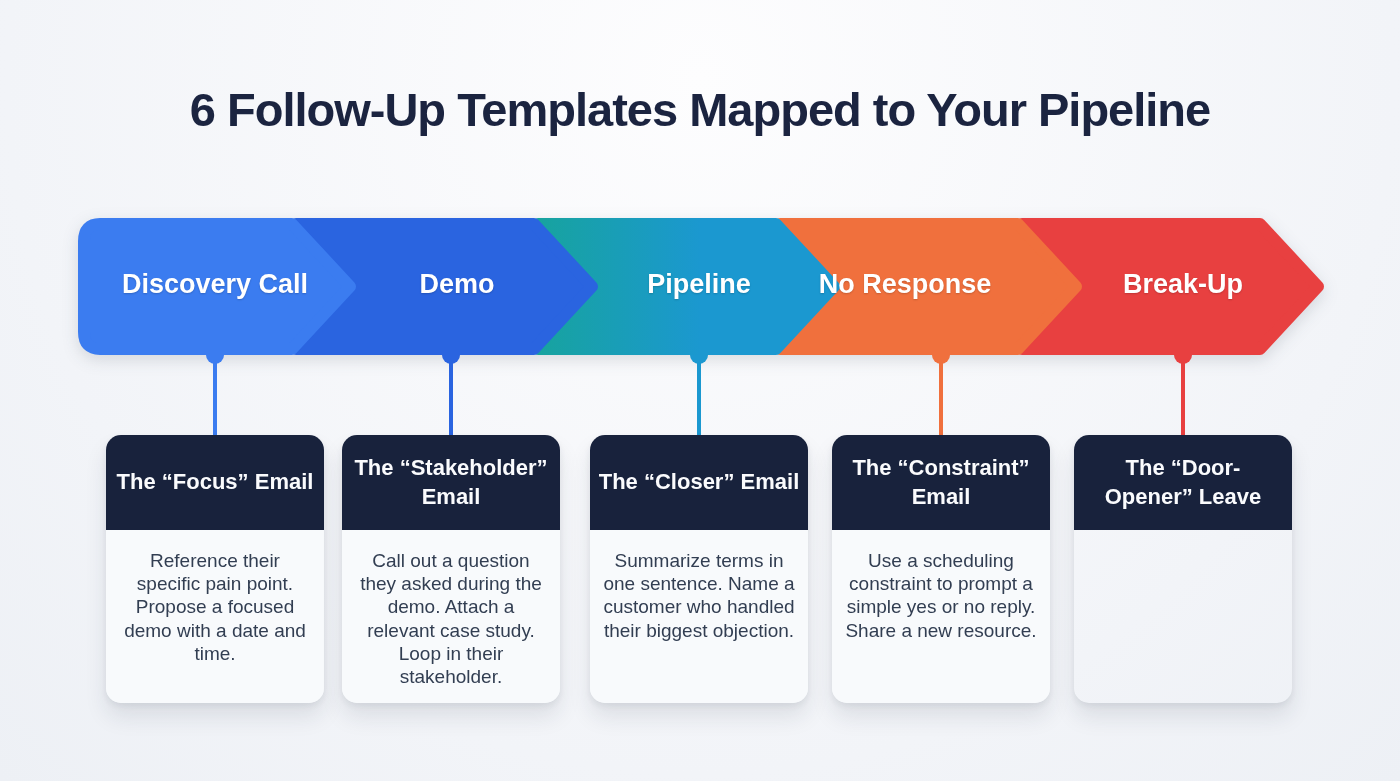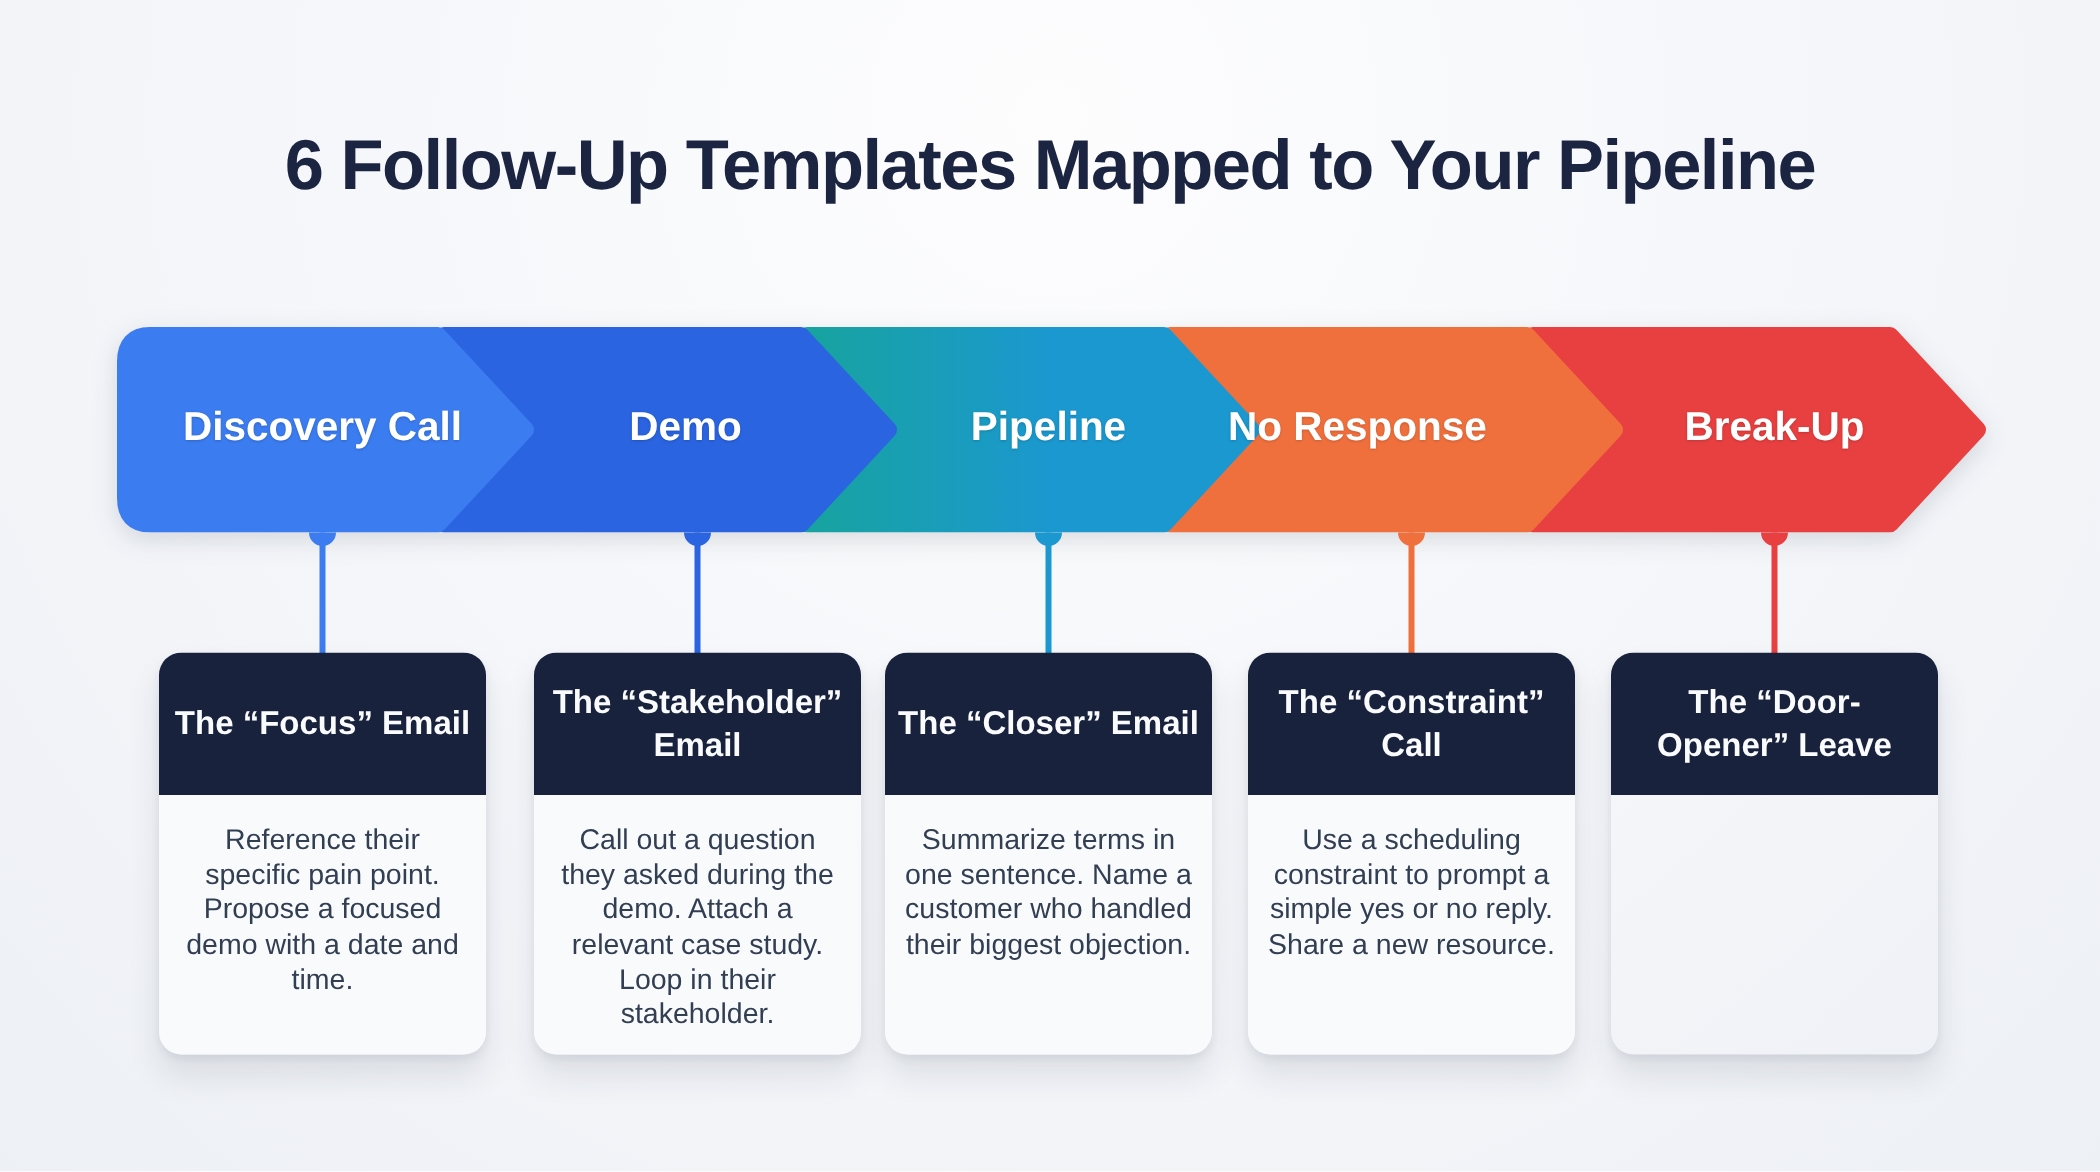--- a/index.html
+++ b/index.html
@@ -95,21 +95,21 @@
           </div>
           <div class="card-body">
             <div class="card-description">Reference their specific pain point. Propose a focused demo with a date and time.</div>
           </div>
         </div>
       </div>
     </div>
 
     <div>
       <div class="stage-label" style="left: 357px;">Demo</div>
-      <div class="column" style="left: 356px; text-decoration: underline; --accent: #2a64e0;">
+      <div class="column" style="left: 342px; text-decoration: underline; --accent: #2a64e0;">
         <div class="connector-line"></div>
         <div class="connector-dot"></div>
         <div class="card">
           <div class="card-header">
             <div class="card-title">The “Stakeholder” Email</div>
           </div>
           <div class="card-body">
             <div class="card-description">Call out a question they asked during the demo. Attach a relevant case study. Loop in their stakeholder.</div>
           </div>
         </div>
@@ -132,21 +132,21 @@
       </div>
     </div>
 
     <div>
       <div class="stage-label" style="left: 805px; text-align: right;">No Response</div>
       <div class="column" style="left: 832px; --accent: #f0703d;">
         <div class="connector-line"></div>
         <div class="connector-dot"></div>
         <div class="card">
           <div class="card-header">
-            <div class="card-title">The “Constraint” Call</div>
+            <div class="card-title">The “Constraint” Email</div>
           </div>
           <div class="card-body">
             <div class="card-description">Use a scheduling constraint to prompt a simple yes or no reply. Share a new resource.</div>
           </div>
         </div>
       </div>
     </div>
 
     <div>
       <div class="stage-label" style="left: 1083px;">Break-Up</div>

